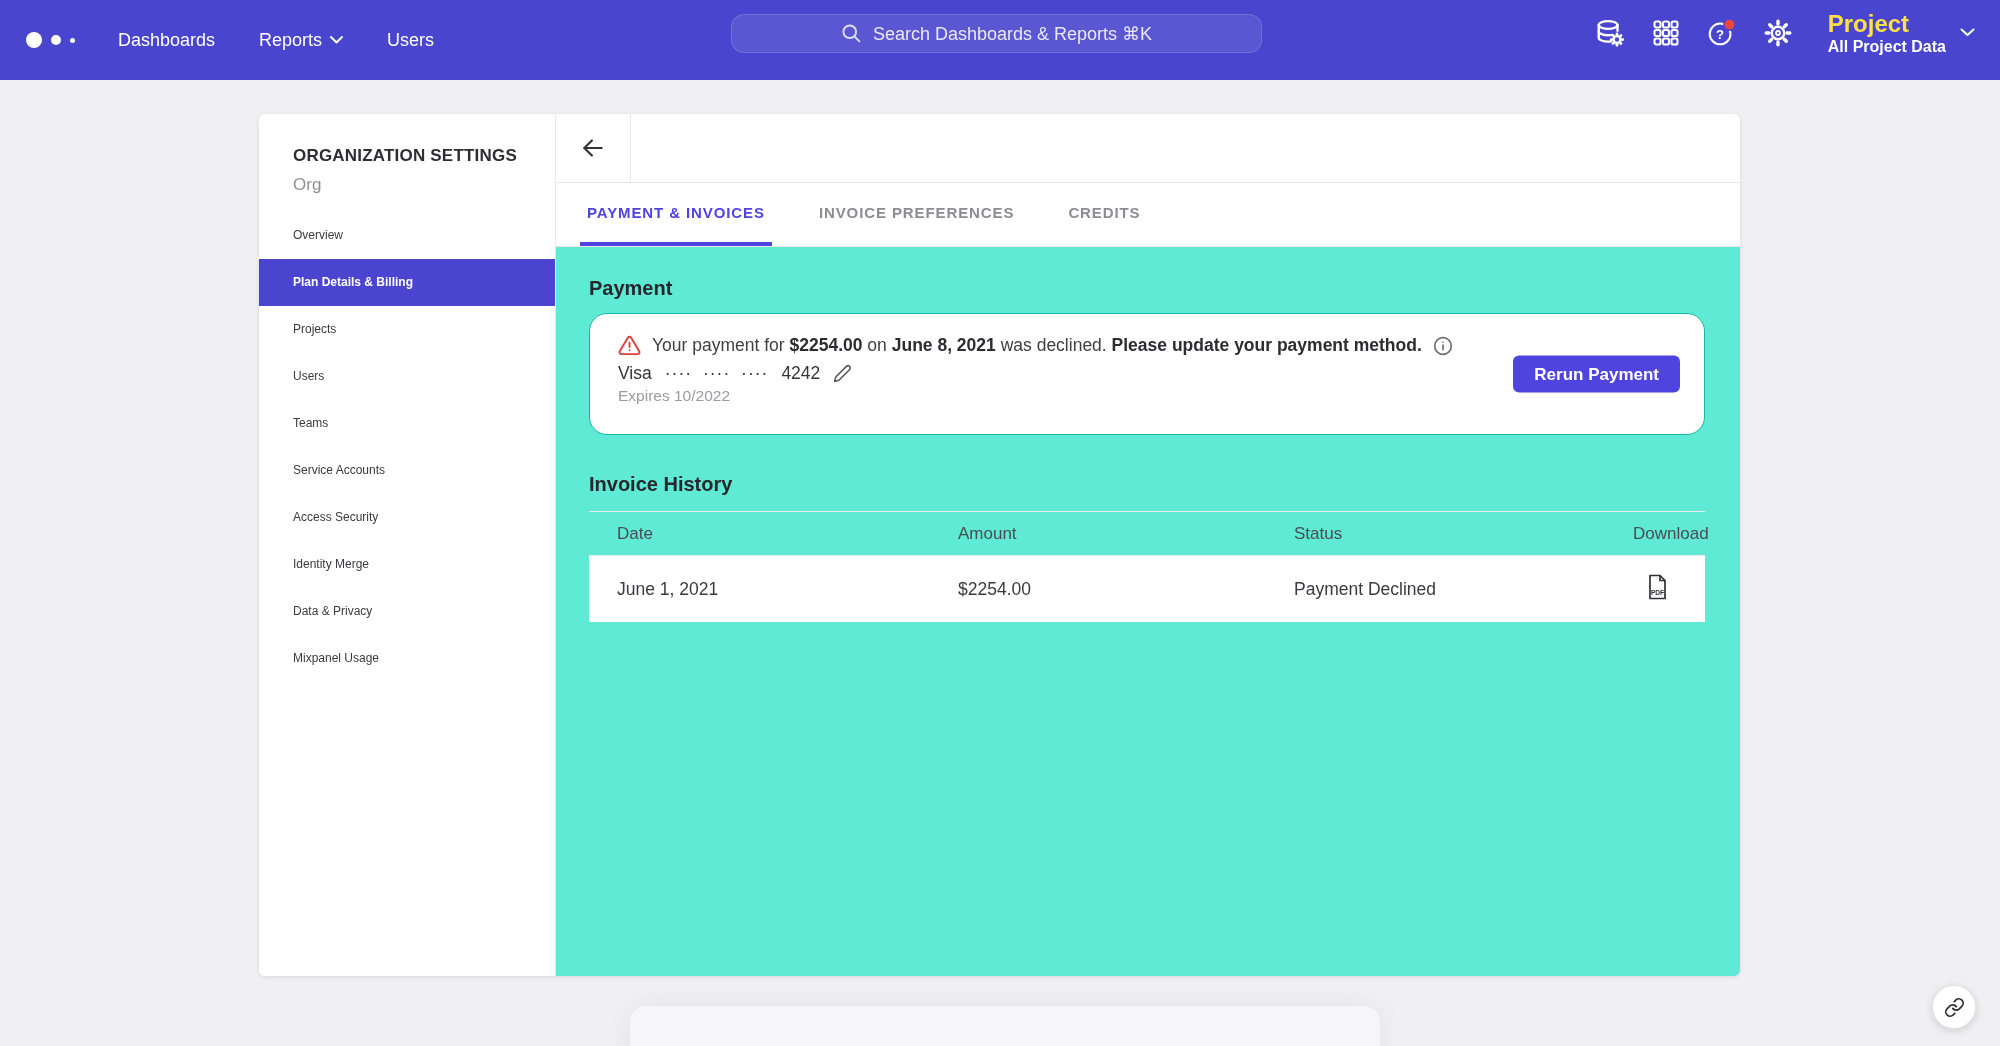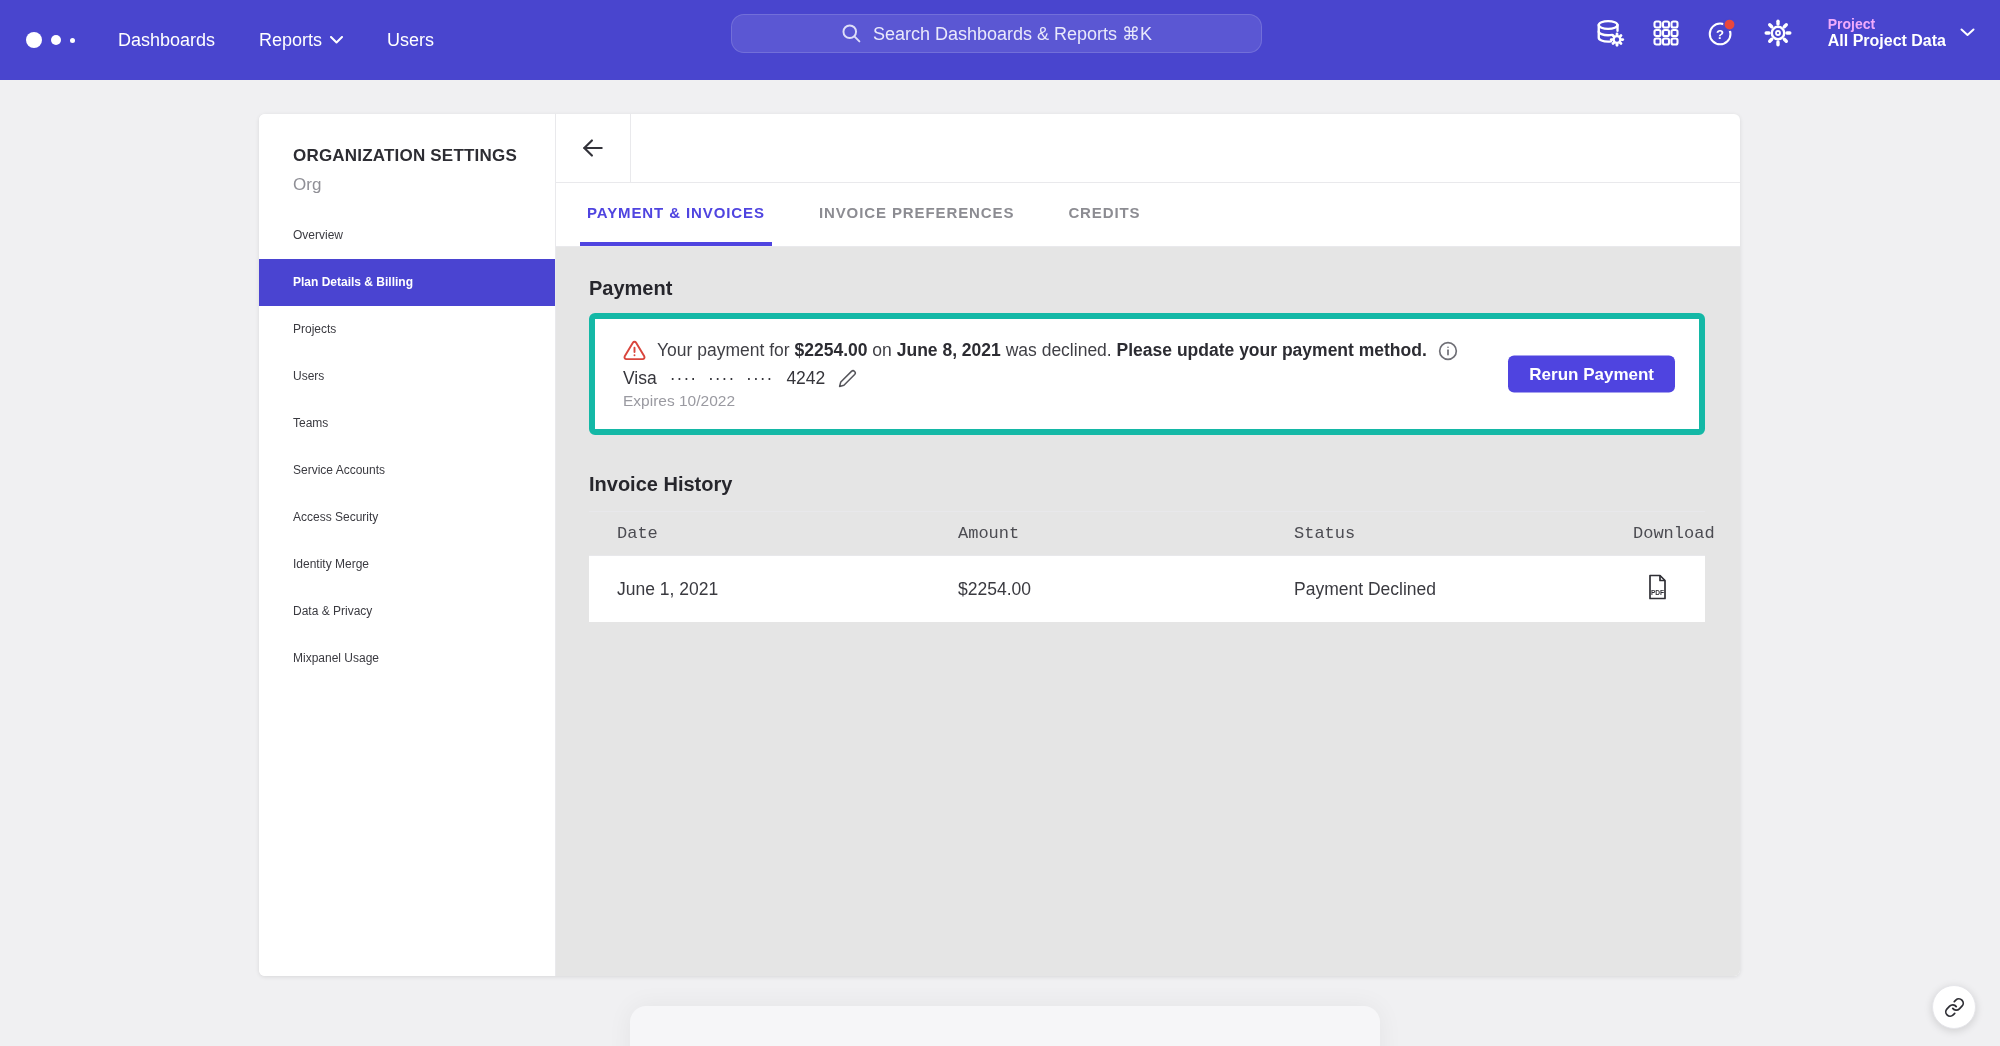--- a/index.html
+++ b/index.html
@@ -23,21 +23,21 @@
   .searchbar{
     position:absolute;left:731px;top:14px;width:531px;height:39px;border-radius:13px;
     background:rgba(255,255,255,0.10);border:1px solid rgba(255,255,255,0.14);
     display:flex;align-items:center;justify-content:center;gap:11px;box-sizing:border-box;
     color:#e9e9fb;font-size:18px;cursor:text;
   }
   .nav-right{position:absolute;right:25px;top:0;height:66px;display:flex;align-items:center;gap:24px;}
   .nav-icon{width:32px;height:32px;display:flex;align-items:center;justify-content:center;cursor:pointer;position:relative;}
   .project-picker{display:flex;align-items:center;gap:14px;margin-left:10px;cursor:pointer;}
   .project-txt{display:flex;flex-direction:column;line-height:1.15;}
-  .project-txt .p1{color:#f0abfc;font-size:14px;font-weight:700;}
+  .project-txt .p1{color:#fde047;font-size:24px;font-weight:700;}
   .project-txt .p2{color:#fff;font-size:16px;font-weight:700;}
   
   .card{
     position:absolute;left:259px;top:114px;width:1481px;height:862px;
     background:#fff;border-radius:6px;box-shadow:0 1px 4px rgba(0,0,0,0.10);
     display:flex;overflow:hidden;
   }
   
   .side{width:297px;border-right:1px solid #e9e9ec;padding-top:32px;box-sizing:border-box;flex:none;background:#fff;}
   .side-heading{margin:0 0 0 34px;font-size:17px;font-weight:700;color:#2d2d33;letter-spacing:.2px;}
@@ -48,42 +48,42 @@
   
   .main{flex:1;display:flex;flex-direction:column;min-width:0;}
   .hdr{height:68px;border-bottom:1px solid #e9e9ec;display:flex;align-items:stretch;flex:none;}
   .back-btn{width:74px;display:flex;align-items:center;justify-content:center;cursor:pointer;}
   .hdr-divider{width:1px;background:#e9e9ec;}
   .hdr-title{display:flex;align-items:center;margin-left:28px;font-size:20px;font-weight:700;color:#26262c;}
   .tabs{height:63px;border-bottom:1px solid #e9e9ec;display:flex;align-items:stretch;padding-left:24px;flex:none;}
   .tab{display:flex;align-items:center;font-size:15px;font-weight:700;letter-spacing:.9px;
        color:#8c8c92;margin-right:40px;padding:0 7px;cursor:pointer;border-bottom:4px solid transparent;box-sizing:border-box;}
   .tab.active{color:#4f44e0;border-bottom-color:#4f44e0;}
-  .content{flex:1;background:#e5e5e5;padding:0 35px 0 33px;position:relative;}
+  .content{flex:1;background:#5eead4;padding:0 35px 0 33px;position:relative;}
   .sec-title{margin:30px 0 0 0;font-size:20px;font-weight:700;color:#26262c;}
   
   .pay-card{
-    margin-top:13px;height:122px;background:#fff;border:6px solid #14b8a6;border-radius:6px;
+    margin-top:13px;height:122px;background:#fff;border:1px solid #14b8a6;border-radius:18px;
     box-sizing:border-box;position:relative;padding:20px 0 0 28px;
   }
   .alert-row{display:flex;align-items:center;gap:11px;font-size:17.5px;color:#3f3f45;}
   .alert-row b{color:#2c2c32;}
   .visa-row{margin-top:6px;display:flex;align-items:center;gap:13px;font-size:17.5px;color:#35353b;}
   .masked{letter-spacing:1px;word-spacing:5px;color:#35353b;}
   .expires{margin-top:3px;font-size:15.5px;color:#9a9aa1;}
   .rerun-btn{
     position:absolute;right:24px;top:50%;transform:translateY(-50%);
     height:37px;padding:0 21px;border:none;border-radius:6px;background:#4f44e0;
     color:#fff;font-size:17px;font-weight:700;cursor:pointer;font-family:inherit;
   }
   .invoice-title{margin-top:38px;}
   
   .table{margin-top:15px;}
   .t-row{display:grid;grid-template-columns:341px 336px 339px 1fr;align-items:center;padding-left:28px;box-sizing:border-box;}
-  .t-head{height:45px;border-top:1px solid #e8e8eb;border-bottom:1px solid #e8e8eb;color:#4c4c52;font-size:17px;font-family:Liberation Mono, monospace;}
+  .t-head{height:45px;border-top:1px solid #e8e8eb;border-bottom:1px solid #e8e8eb;color:#4c4c52;font-size:17px;}
   .t-head .col-download{text-align:left;padding-right:2px;}
   .t-data{height:66px;background:#fff;font-size:17.5px;color:#3a3a40;}
   .t-data .col-download{text-align:right;padding-right:36px;}
   .pdf-btn{display:inline-flex;cursor:pointer;}
   
   .bottom-shadow{
     position:absolute;left:630px;bottom:-34px;width:750px;height:74px;border-radius:16px;
     background:#f6f6f8;box-shadow:0 0 26px rgba(0,0,0,0.055);
   }
   .float-btn{

